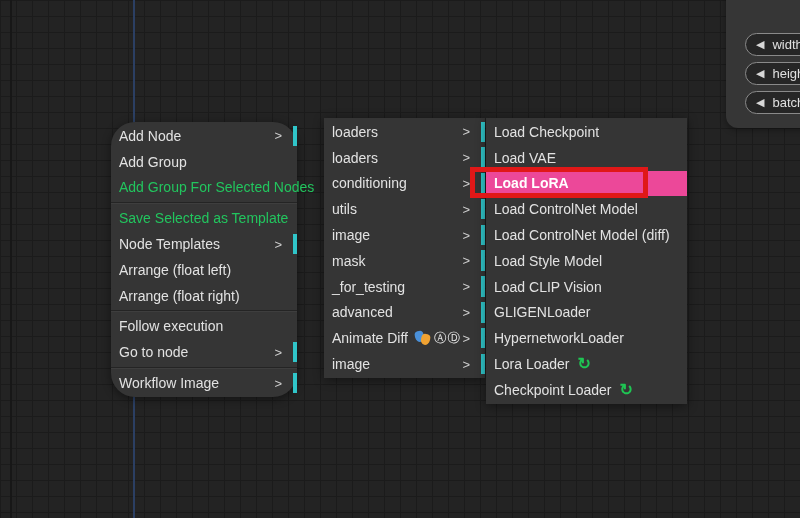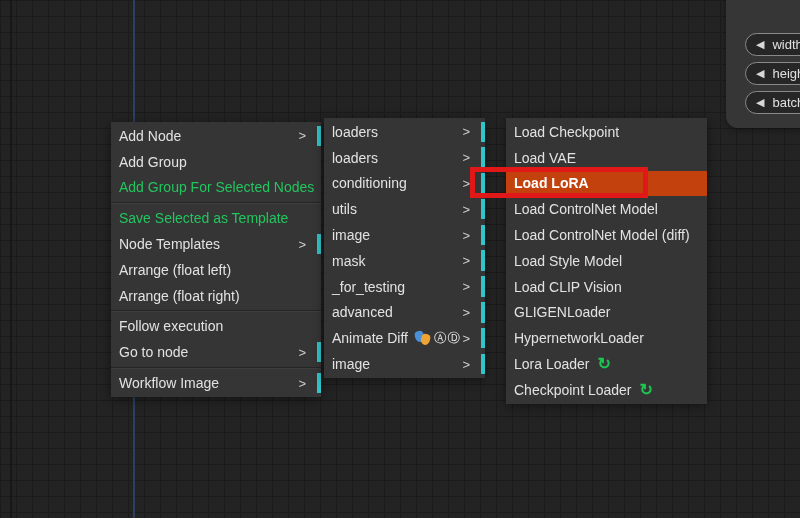--- a/index.html
+++ b/index.html
@@ -30,30 +30,30 @@
     color:#e0e0e0;font-size:13px;
   }
   .widget-pill .warrow{font-size:11px;color:#d8d8d8;line-height:1;}
 
   
   .menu{
     position:absolute;background:#353535;z-index:5;
     box-shadow:0 2px 10px rgba(0,0,0,.45);
     padding:1px 0;box-sizing:border-box;
   }
-  #menu-main{left:111px;top:122px;width:210px;}
+  #menu-main{left:111px;top:122px;width:186px;border-radius:24px;}
   #menu-cat {left:324px;top:118px;width:161px;}
-  #menu-load{left:486px;top:118px;width:201px;margin-left:20px;}
+  #menu-load{left:486px;top:118px;width:201px;}
   .menu-item{
     position:relative;height:25.8px;display:flex;align-items:center;
     padding:0 6px 0 8px;box-sizing:border-box;
     color:#e2e2e2;font-size:14px;cursor:default;white-space:nowrap;
   }
   .menu-item.disabled{color:#22c55e;}
-  .menu-item.hl{background:#c2410c;}
+  .menu-item.hl{background:#ec4899;}
   .menu-item.hl .mlabel{font-weight:bold;color:#ffffff;}
   .marrow{margin-left:auto;padding-right:9px;color:#cfcfcf;font-size:13px;}
   .tealbar{position:absolute;right:0px;top:2.5px;width:4px;height:20.5px;background:#30c5c9;}
   .menu-sep{height:1px;background:#242424;margin:1.5px 0;border-bottom:1px solid #3e3e3e;}
   .recycle{margin-left:8px;color:#1fc553;font-weight:bold;font-size:16px;line-height:1;}
   .masks{position:relative;width:16px;height:14px;display:inline-block;margin-left:7px;flex:none;}
   .mask{position:absolute;width:9px;height:11px;border-radius:45% 45% 55% 55%;}
   .mask-blue{left:0;top:0;background:#4a90d9;transform:rotate(-14deg);}
   .mask-yellow{left:6px;top:3px;background:#f0a232;transform:rotate(14deg);}
   .circled{font-size:12.5px;color:#e8e8e8;margin-left:3px;letter-spacing:1px;}

